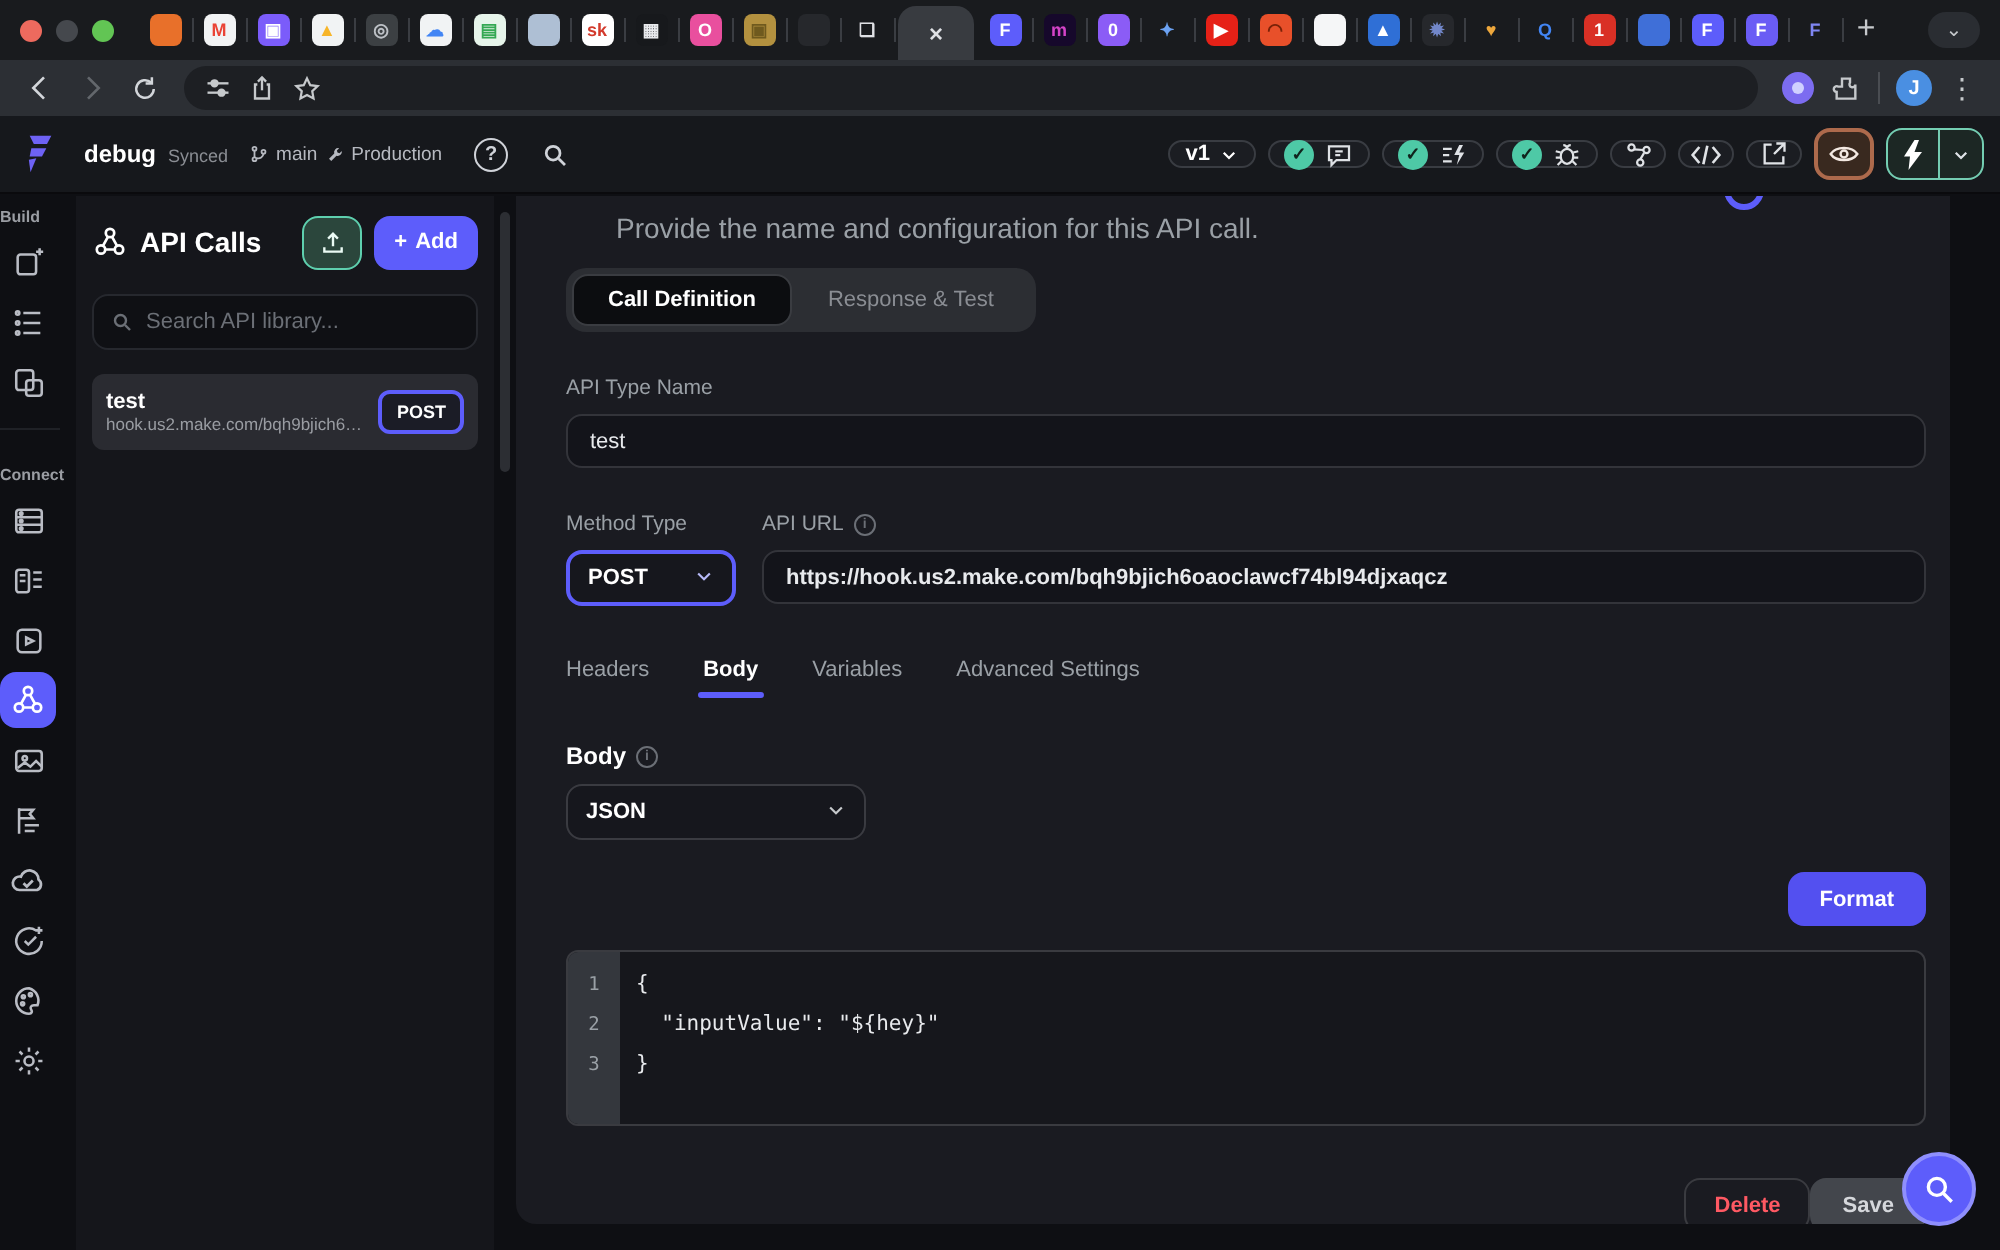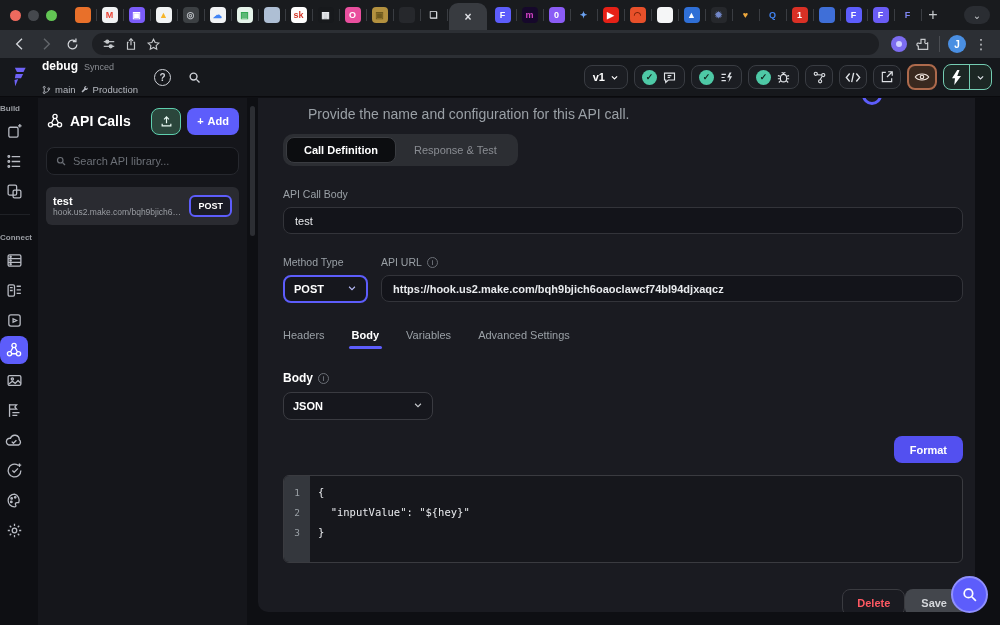--- a/index.html
+++ b/index.html
@@ -35,30 +35,30 @@
   .ext-dot { width:16px; height:16px; border-radius:50%; background:#7c6cf0; display:flex; align-items:center; justify-content:center; cursor:pointer; }
   .ext-dot i { width:6px;height:6px;border-radius:50%;background:#cfd0ff; }
   .tbdivider { width:1px; height:16px; background:#4a4d52; }
   .avatar { width:18px; height:18px; border-radius:50%; background:#4a8fe2; color:#fff; font-size:10px; font-weight:bold;
           display:flex; align-items:center; justify-content:center; cursor:pointer; }
   .kebab { color:#c6c9cc; font-size:14px; letter-spacing:0; cursor:pointer; width:14px; text-align:center; }
 
   
   .appheader { height:39px; background:#16181c; display:flex; align-items:center; border-bottom:1px solid #0a0a0d; }
   .logo-slot { width:38px; display:flex; align-items:center; justify-content:center; }
-  .proj { display:flex; flex-direction:column; justify-content:center; gap:11px; margin-left:4px; }
+  .proj { display:flex; flex-direction:row; justify-content:center; gap:11px; margin-left:4px; }
   .proj-row1 { display:flex; align-items:baseline; gap:6px; }
   .proj-name { font-size:12px; font-weight:bold; color:#fff; }
   .proj-sync { font-size:9px; color:#8a8d93; }
   .proj-row2 { display:flex; align-items:center; gap:4px; font-size:9.5px; color:#b6b9c0; }
   .hicon { margin-left:16px; cursor:pointer; display:flex; align-items:center; }
   .help-circ { width:17px; height:17px; border:1.5px solid #cfd2d8; border-radius:50%; color:#cfd2d8;
           font-size:10px; font-weight:bold; display:flex; align-items:center; justify-content:center; }
   .hdr-right { margin-left:auto; display:flex; align-items:center; gap:6px; padding-right:8px; }
-  .vpill, .statuspill, .sqbtn { height:24px; border:1px solid #393c42; border-radius:8px; background:#1b1d22;
+  .vpill, .statuspill, .sqbtn { height:14px; border:1px solid #393c42; border-radius:8px; background:#1b1d22;
           display:flex; align-items:center; justify-content:center; gap:5px; cursor:pointer; }
   .vpill { padding:0 8px; font-size:11px; font-weight:bold; color:#fff; }
   .statuspill { padding:0 7px; }
   .sqbtn { width:28px; }
   .checkcirc { width:15px; height:15px; border-radius:50%; background:#4ec9a6; color:#10241d; font-size:9px;
           font-weight:bold; display:flex; align-items:center; justify-content:center; }
   .eyebtn { width:30px; height:26px; border:2px solid #ad6a4c; background:#39291f; border-radius:8px;
           display:flex; align-items:center; justify-content:center; cursor:pointer; }
   .runbtn { height:26px; border:1.5px solid #74cdb2; background:#1c2724; border-radius:8px;
           display:flex; align-items:center; cursor:pointer; }
@@ -558,21 +558,21 @@
 
     <div class="content">
       <div class="scroll-arc"></div>
       <div class="desc">Provide the name and configuration for this API call.</div>
 
       <div class="seg">
         <span class="seg-item active">Call Definition</span>
         <span class="seg-item">Response &amp; Test</span>
       </div>
 
-      <div class="flabel">API Call Body</div>
+      <div class="flabel">API Type Name</div>
       <input class="txtinput" value="test" style="">
 
       <div class="row2">
         <div class="col-method">
           <div class="flabel">Method Type</div>
           <div class="selbox">
             <span class="sel-val">POST</span>
             <span class="chev">
               <svg width="10" height="10" viewBox="0 0 24 24" fill="none" stroke="#b7baf7" stroke-width="2.6">
                   <path d="M5 9 l7 7 7-7"></path>

